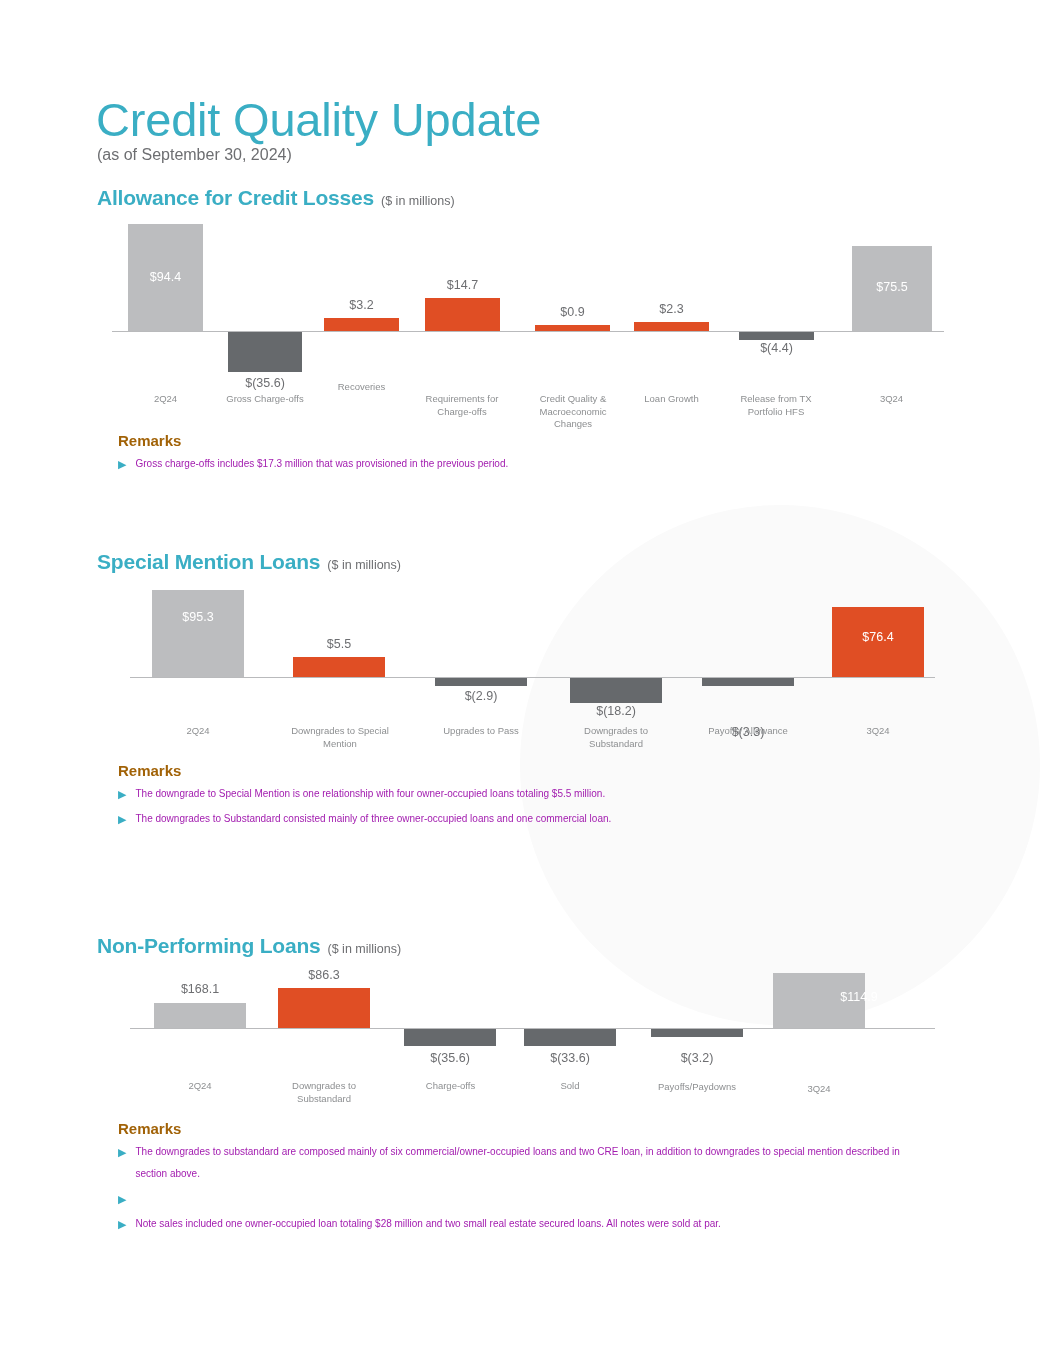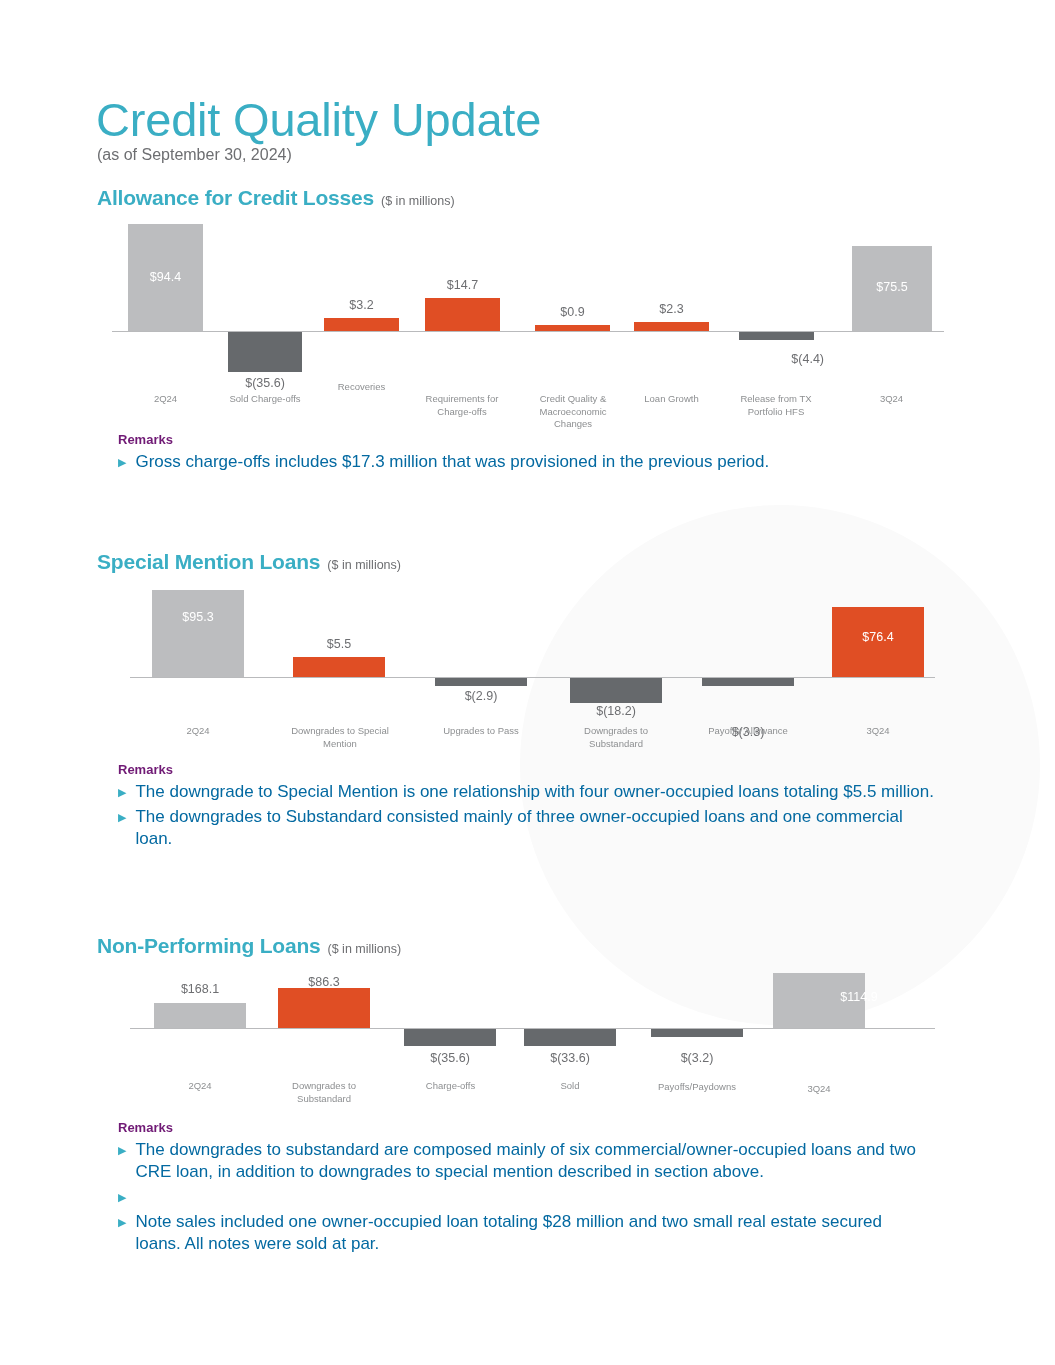--- a/index.html
+++ b/index.html
@@ -54,33 +54,33 @@
   }
   .vlab.inside { color:#ffffff; }
   .clab {
     position:absolute; text-align:center;
     font-size:9.5px; color:#8d8f91; line-height:12.5px;
   }
 
   
   .remarks { position:absolute; }
   .remarks-title {
-    font-size:13px; font-weight:bold; color:#701a75;
+    font-size:15px; font-weight:bold; color:#a16207;
     margin-bottom:4px;
   }
   .r-item {
     display:flex; align-items:flex-start;
     margin-top:3px;
   }
   .r-bullet {
     color:#3aaec4; font-size:11px; line-height:22px;
     margin-right:9px; flex:0 0 auto;
   }
   .r-text {
-    font-size:17px; line-height:22px; color:#0369a1;
+    font-size:10px; line-height:22px; color:#a21caf;
   }
 
   
   .watermark {
     position:absolute; left:520px; top:505px;
     width:520px; height:520px; border-radius:50%;
     background:#fafafa; z-index:0;
   }
   .layer { position:relative; z-index:1; }
 </style>
@@ -101,40 +101,40 @@
 
     <div class="chart" style="left:112px; top:218px; width:832px; height:215px;">
       <div class="axis" style="top:113px;"></div>
 
       <div class="bar grey" style="left:16px; top:6px; width:75px; height:107px;"></div>
       <div class="vlab inside" style="left:16px; top:52px; width:75px;">$94.4</div>
       <div class="clab" style="left:6px; top:175px; width:95px;">2Q24</div>
 
       <div class="bar dark" style="left:116px; top:114px; width:74px; height:40px;"></div>
       <div class="vlab" style="left:106px; top:158px; width:94px;">$(35.6)</div>
-      <div class="clab" style="left:103px; top:175px; width:100px;">Sold Charge-offs</div>
+      <div class="clab" style="left:103px; top:175px; width:100px;">Gross Charge-offs</div>
 
       <div class="bar orange" style="left:212px; top:100px; width:75px; height:13px;"></div>
       <div class="vlab" style="left:202px; top:80px; width:95px;">$3.2</div>
       <div class="clab" style="left:202px; top:163px; width:95px;">Recoveries</div>
 
       <div class="bar orange" style="left:313px; top:80px; width:75px; height:33px;"></div>
       <div class="vlab" style="left:303px; top:60px; width:95px;">$14.7</div>
       <div class="clab" style="left:300px; top:175px; width:100px;">Requirements for Charge-offs</div>
 
       <div class="bar orange" style="left:423px; top:107px; width:75px; height:6px;"></div>
       <div class="vlab" style="left:413px; top:87px; width:95px;">$0.9</div>
       <div class="clab" style="left:416px; top:175px; width:90px;">Credit Quality &amp; Macroeconomic Changes</div>
 
       <div class="bar orange" style="left:522px; top:104px; width:75px; height:9px;"></div>
       <div class="vlab" style="left:512px; top:84px; width:95px;">$2.3</div>
       <div class="clab" style="left:512px; top:175px; width:95px;">Loan Growth</div>
 
       <div class="bar dark" style="left:627px; top:114px; width:75px; height:8px;"></div>
-      <div class="vlab" style="left:617px; top:134px; width:95px;text-align:right;">$(4.4)</div>
+      <div class="vlab" style="left:617px; top:123px; width:95px;">$(4.4)</div>
       <div class="clab" style="left:614px; top:175px; width:100px;">Release from TX Portfolio HFS</div>
 
       <div class="bar grey" style="left:740px; top:28px; width:80px; height:85px;"></div>
       <div class="vlab inside" style="left:740px; top:62px; width:80px;">$75.5</div>
       <div class="clab" style="left:732px; top:175px; width:95px;">3Q24</div>
     </div>
 
     <div class="remarks" style="left:118px; top:432px; width:810px;">
       <div class="remarks-title">Remarks</div>
       <div class="r-item">
@@ -192,21 +192,21 @@
     </div>
 
     <div class="chart" style="left:130px; top:965px; width:805px; height:140px;">
       <div class="axis" style="top:63px;"></div>
 
       <div class="bar grey" style="left:24px; top:38px; width:92px; height:25px;"></div>
       <div class="vlab" style="left:14px; top:17px; width:112px;">$168.1</div>
       <div class="clab" style="left:24px; top:115px; width:92px;">2Q24</div>
 
       <div class="bar orange" style="left:148px; top:23px; width:92px; height:40px;"></div>
-      <div class="vlab" style="left:138px; top:10px; width:112px;">$86.3</div>
+      <div class="vlab" style="left:138px; top:3px; width:112px;">$86.3</div>
       <div class="clab" style="left:139px; top:115px; width:110px;">Downgrades to Substandard</div>
 
       <div class="bar dark" style="left:274px; top:64px; width:92px; height:17px;"></div>
       <div class="vlab" style="left:264px; top:86px; width:112px;">$(35.6)</div>
       <div class="clab" style="left:268px; top:115px; width:105px;">Charge-offs</div>
 
       <div class="bar dark" style="left:394px; top:64px; width:92px; height:17px;"></div>
       <div class="vlab" style="left:384px; top:86px; width:112px;">$(33.6)</div>
       <div class="clab" style="left:394px; top:115px; width:92px;">Sold</div>
 

